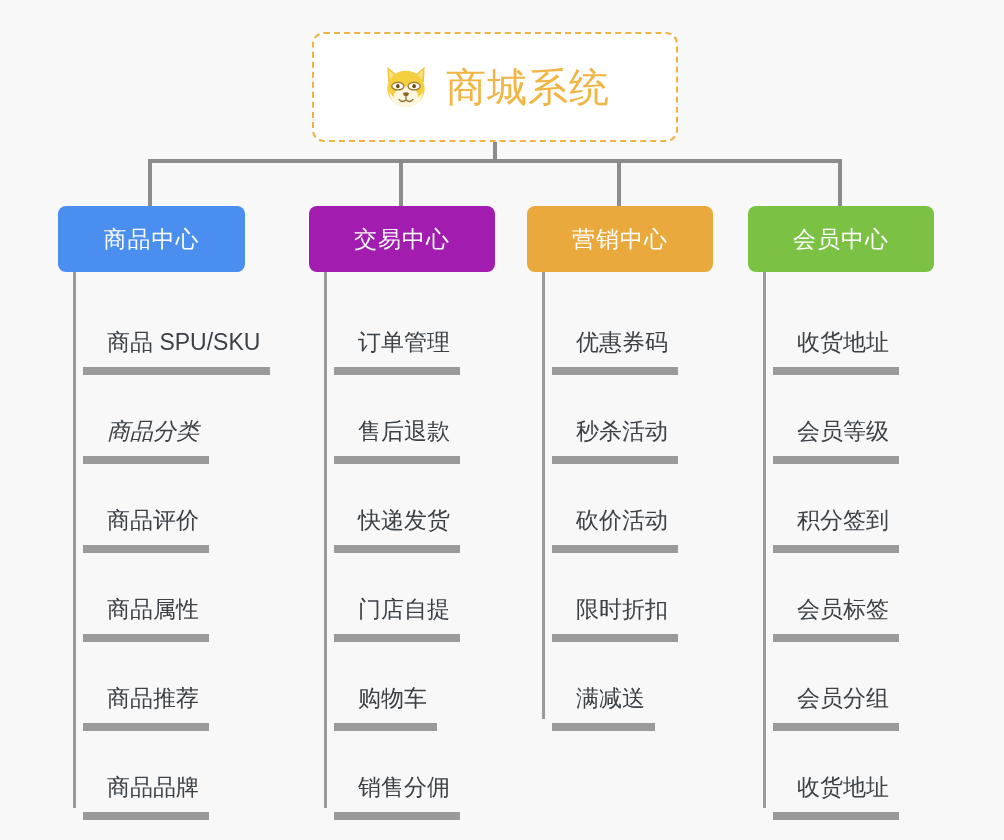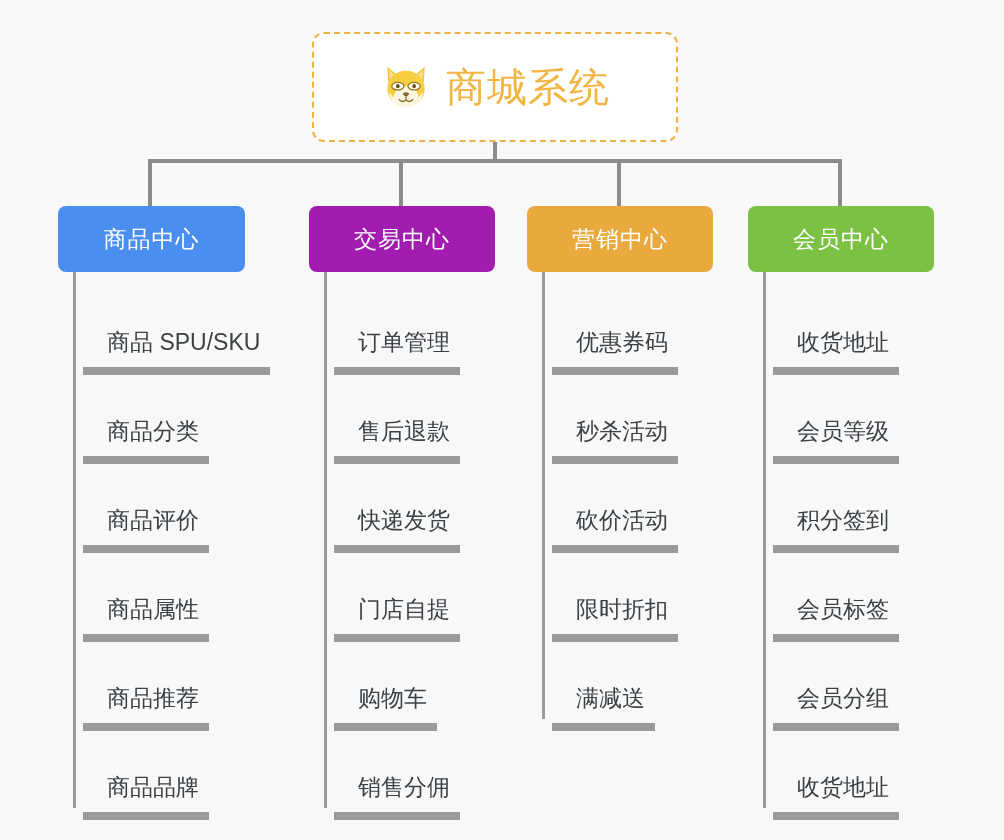--- a/index.html
+++ b/index.html
@@ -182,21 +182,21 @@
   <div class="conn conn-drop d3" style="background: rgb(140, 140, 140);"></div>
 
   <div class="branch b0">
     <div class="branch-header" style="background-color: rgb(74, 142, 240);">商品中心</div>
     <div class="branch-children">
       <div class="branch-spine" style="background: rgb(154, 154, 154);"></div>
       <div class="leaf">
           <span class="leaf-label" style="border-bottom-color: rgb(154, 154, 154);">商品 SPU/SKU</span>
         </div>
       <div class="leaf">
-          <span class="leaf-label" style="border-bottom-color: rgb(154, 154, 154);">商品分类</span>
+          <span class="leaf-label" style="border-bottom-color: rgb(154, 154, 154); font-style: italic;">商品分类</span>
         </div>
       <div class="leaf">
           <span class="leaf-label" style="border-bottom-color: rgb(154, 154, 154);">商品评价</span>
         </div>
       <div class="leaf">
           <span class="leaf-label" style="border-bottom-color: rgb(154, 154, 154);">商品属性</span>
         </div>
       <div class="leaf">
           <span class="leaf-label" style="border-bottom-color: rgb(154, 154, 154);">商品推荐</span>
         </div>

